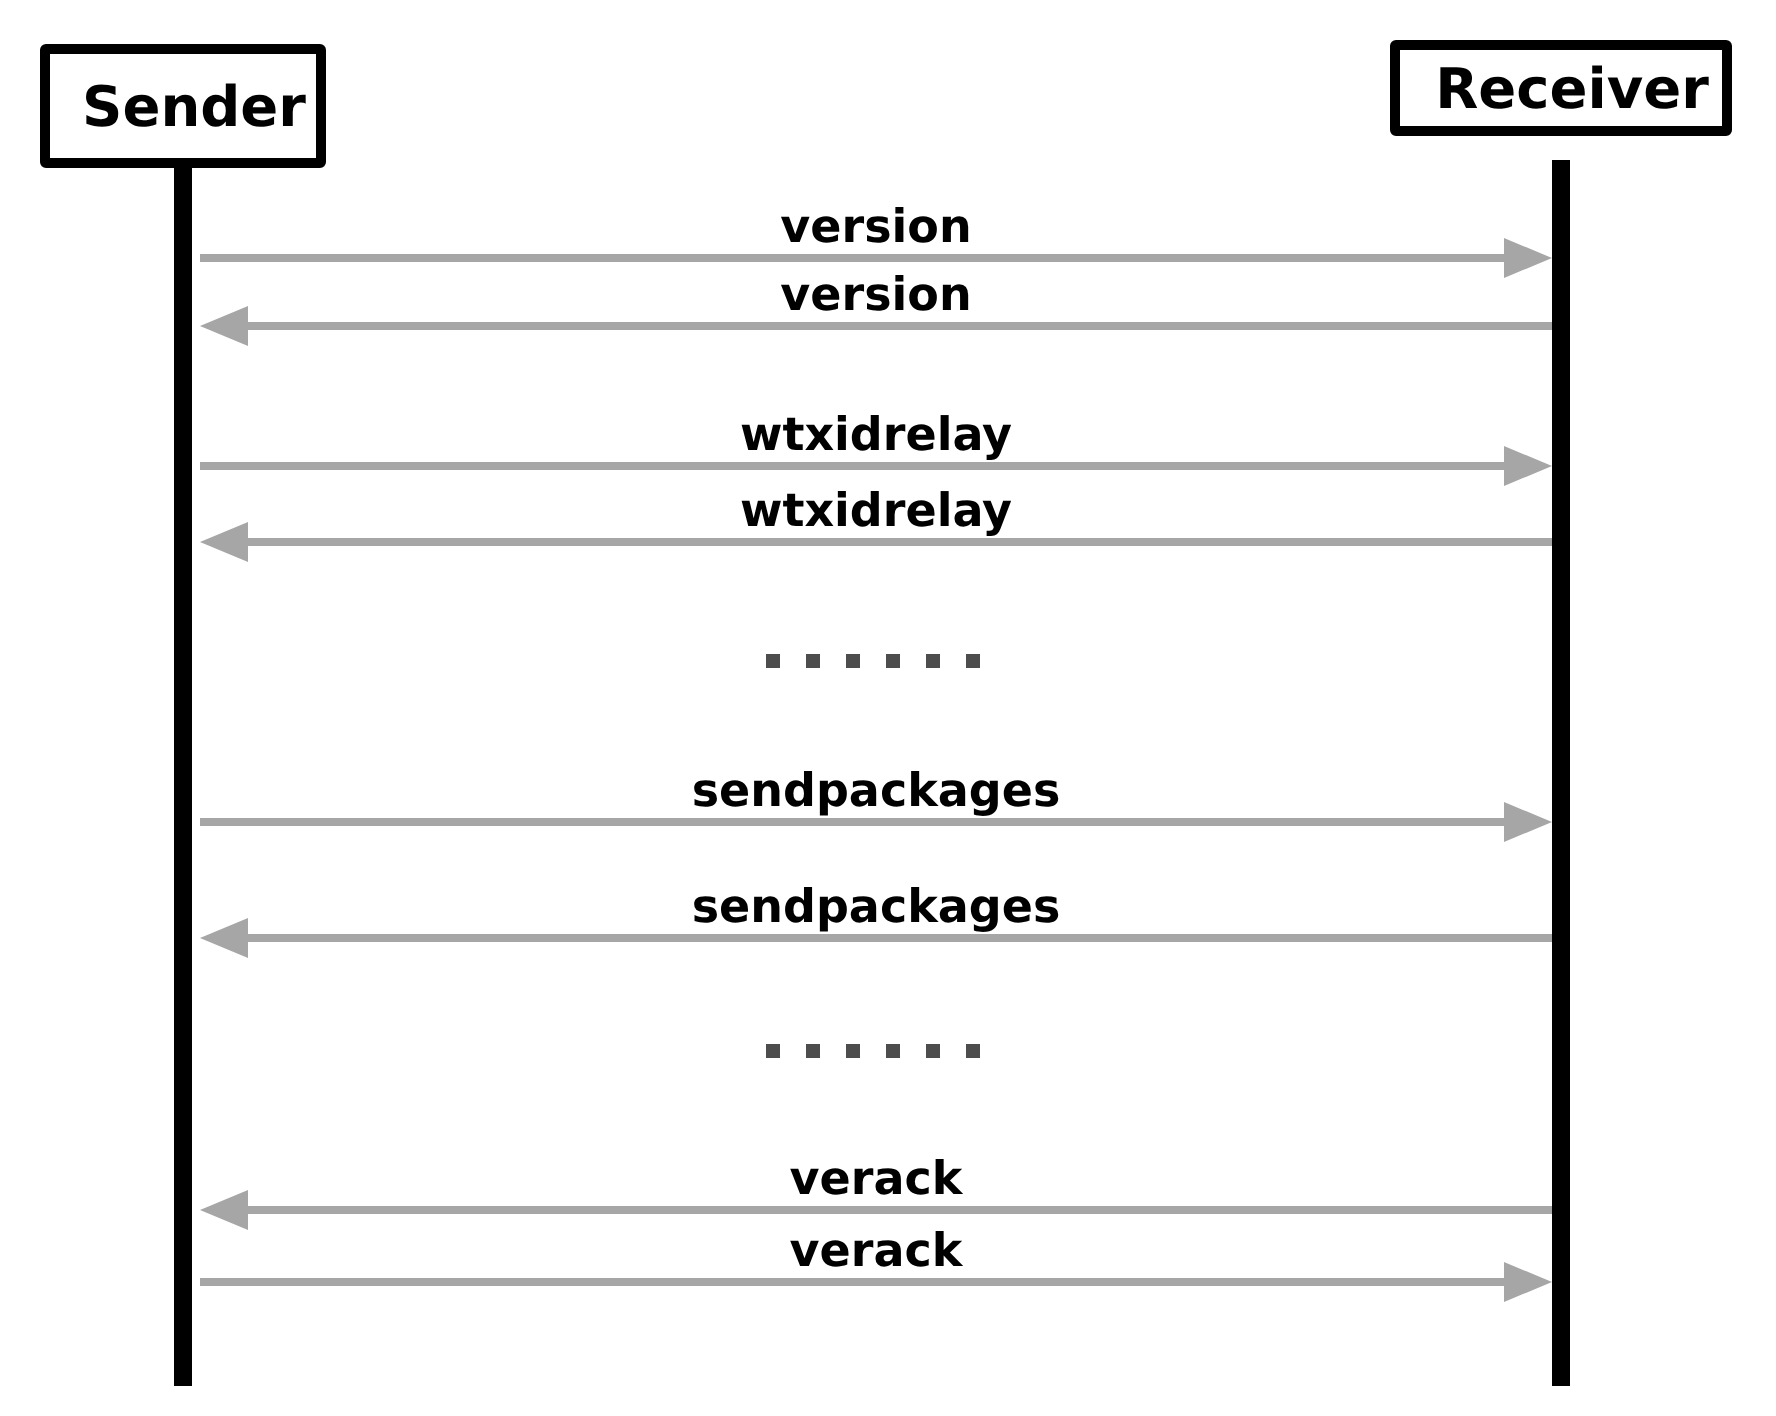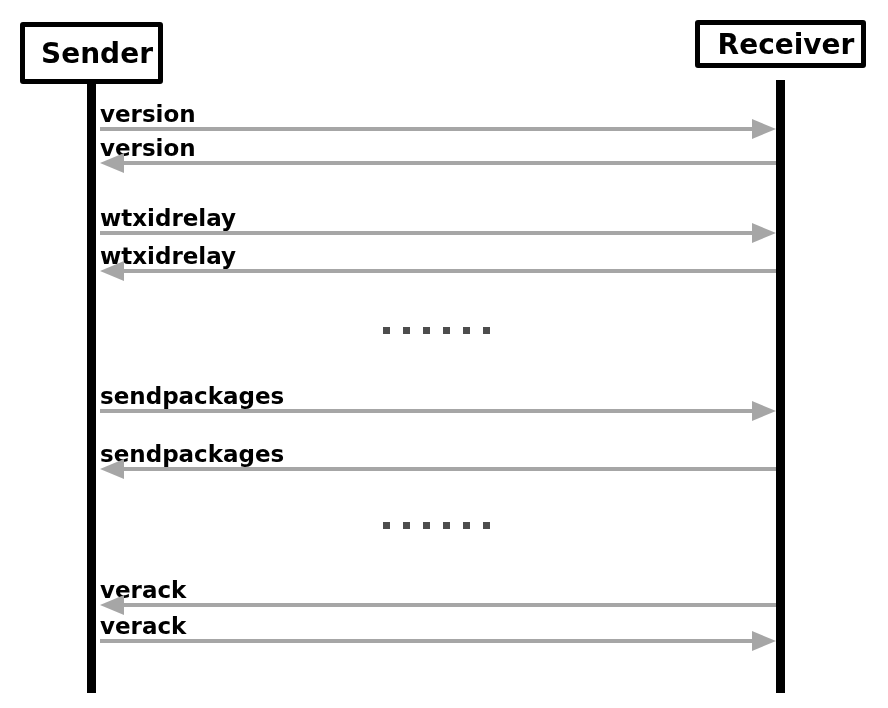--- a/index.html
+++ b/index.html
@@ -19,21 +19,21 @@
   .lifeline.receiver{left:776px;top:80px;height:613px;}
   .message-row{position:absolute;left:100px;width:676px;height:4px;}
   .msg-line{position:absolute;top:0;bottom:0;background:var(--arrow,#a6a6a6);}
   .msg-line.right{left:0;right:18px;}
   .msg-line.left{left:18px;right:0;}
   .msg-head{position:absolute;top:50%;transform:translateY(-50%);width:0;height:0;
     border-top:10px solid transparent;border-bottom:10px solid transparent;}
   .msg-head.right{right:0;border-left:24px solid var(--arrow,#a6a6a6);}
   .msg-head.left{left:0;border-right:24px solid var(--arrow,#a6a6a6);}
   .msg-label{
-    position:absolute;left:0;right:0;bottom:5px;
+    position:absolute;left:0;right:0;bottom:5px;text-align:center;
     font-weight:bold;font-size:23px;color:var(--label,#000);line-height:1;
   }
   .ellipsis-row{
     position:absolute;left:383px;display:flex;gap:13px;align-items:center;
   }
   .dot{width:7px;height:7px;background:var(--ellipsis,#4d4d4d);display:block;}
 </style>
 </head>
 <body>
 

